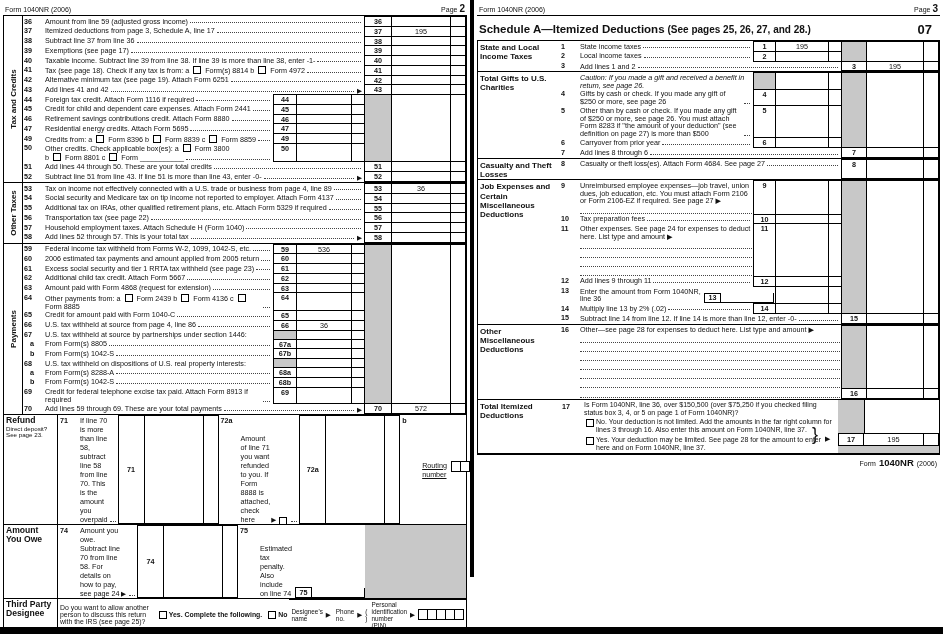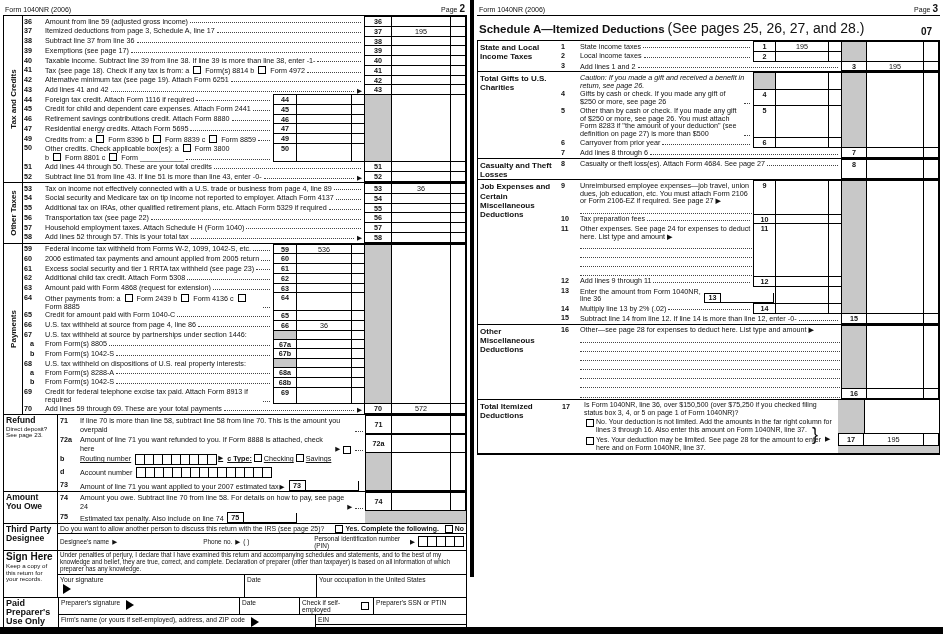--- a/index.html
+++ b/index.html
@@ -41,21 +41,21 @@
   .gray{background:#c8c8c8;}
   .ital{font-style:italic;}
   .cbx{display:inline-block;width:6px;height:6px;border:1px solid #000;margin:0 2px -1px 2px;background:#fff;flex:none;}
   .ibx{display:inline-block;border:1px solid #000;font-weight:700;min-width:15px;text-align:center;margin:0 0 0 3px;font-size:7.2px;flex:none;}
   .iline{display:inline-block;width:52px;border-bottom:1px solid #000;border-right:1px solid #000;height:9px;flex:none;}
 
   .fsec{display:flex;border-top:1.5px solid #000;align-items:stretch;}
   .flabel{width:54px;flex:none;border-right:1px solid #000;padding:1px 1px 0 2px;box-sizing:border-box;}
   .flabel .ft{font-weight:700;font-size:8.6px;line-height:1.02;}
   .flabel .fnote{font-size:6.2px;margin-top:1px;line-height:1.05;}
-  .fcontent{flex:1;display:flex;flex-direction:column;min-width:0;}
+  .fcontent{flex:1;display:flex;flex-direction:row;min-width:0;}
   .frow{display:flex;align-items:flex-end;min-height:11px;}
   .fno{width:20px;flex:none;font-weight:700;font-size:7.2px;padding-left:2px;align-self:flex-start;padding-top:1px;}
   .fdesc{flex:1;font-size:7.2px;display:flex;align-items:flex-end;min-width:0;padding-top:1px;}
   .fbg{display:flex;flex:none;align-self:stretch;}
   .fb{box-sizing:border-box;border:1px solid #000;font-size:7.2px;display:flex;align-items:center;justify-content:center;}
   .fb+.fb{border-left:none;}
   .fb.bno{width:27px;font-weight:700;}
   .fb.bamt{width:59px;}
   .fb.bc{width:15px;}
   .fb.noborder{border:none;}
@@ -68,22 +68,22 @@
   .tp-f{padding:1px 2px;font-size:6.4px;display:flex;align-items:center;gap:2px;}
   .perjury{font-size:6.3px;line-height:1.1;padding:1px 2px;border-bottom:1px solid #000;}
   .sigrow{display:flex;flex:1;}
   .sigmain{flex:1;padding:1px 2px;font-size:6.8px;}
   .prow{display:flex;border-top:1px solid #000;}
   .prow:first-child{border-top:none;}
   .pmain{flex:1;padding:1px 2px;font-size:6.6px;display:flex;align-items:flex-start;gap:3px;}
 
   .sched-title{display:flex;align-items:flex-end;padding:3px 2px 3px 2px;border-top:1.5px solid #000;justify-content:space-between;}
   .sched-title .stl{font-weight:700;font-size:11.5px;}
-  .sched-title .stn{font-weight:400;font-size:14px;margin-left:3px;margin-top:28px;}
-  .sched-title .seq{font-weight:700;font-size:10px;padding-right:6px;}
+  .sched-title .stn{font-weight:700;font-size:10px;margin-left:3px;margin-top:28px;}
+  .sched-title .seq{font-weight:700;font-size:13px;padding-right:6px;}
 
   .d17{display:flex;align-items:stretch;}
   .d17 .fno17{width:20px;flex:none;font-weight:700;font-size:7.2px;padding:2px 0 0 2px;}
   .d17text{flex:1;font-size:7px;line-height:1.18;padding:1px 2px;min-width:0;}
   .d17text .opt{display:flex;align-items:flex-start;margin-top:1px;}
   .d17text .opt .cbx{margin-top:1px;}
   .d17right{width:101px;flex:none;display:flex;flex-direction:column;position:relative;}
   .d17right .r{flex:1;display:flex;}
   .d17right .r .g{width:26px;}
   .d17right .r .w{flex:1;border-left:1px solid #000;}
@@ -489,21 +489,21 @@
                   <td class="bx amtv"></td>
                   <td class="bx"></td>
                   <td class="cont gray"></td>
                   <td class="cont"></td>
                   <td class="cont"></td>
                 </tr>
                 <tr>
                   <td class="no">62</td>
                   <td class="desc">
                     <div class="d">
-                      <span class="txt">Additional child tax credit. Attach Form 5308</span>
+                      <span class="txt">Additional child tax credit. Attach Form 5667</span>
                       <span class="lead"></span>
                     </div>
                   </td>
                   <td class="bx no">62</td>
                   <td class="bx amtv"></td>
                   <td class="bx"></td>
                   <td class="cont gray"></td>
                   <td class="cont"></td>
                   <td class="cont"></td>
                 </tr>
@@ -1300,15 +1300,20 @@
               <span class="arr17">▶</span>
               <div class="bxc" style="width:26px;font-weight:700;">17</div>
               <div class="bxc" style="width:60px;">195</div>
               <div class="bxc" style="width:15px;"></div>
             </div>
             <div style="height:7px;background:#c8c8c8;"></div>
           </div>
         </div>
       </div>
     </div>
+    <div class="pg-foot">
+      <span>Form</span>
+        <span class="fn">1040NR</span>
+        <span>(2006)</span>
+    </div>
   </div>
   <div class="bottom-bar"></div>
 </div>
 
 </body></html>

